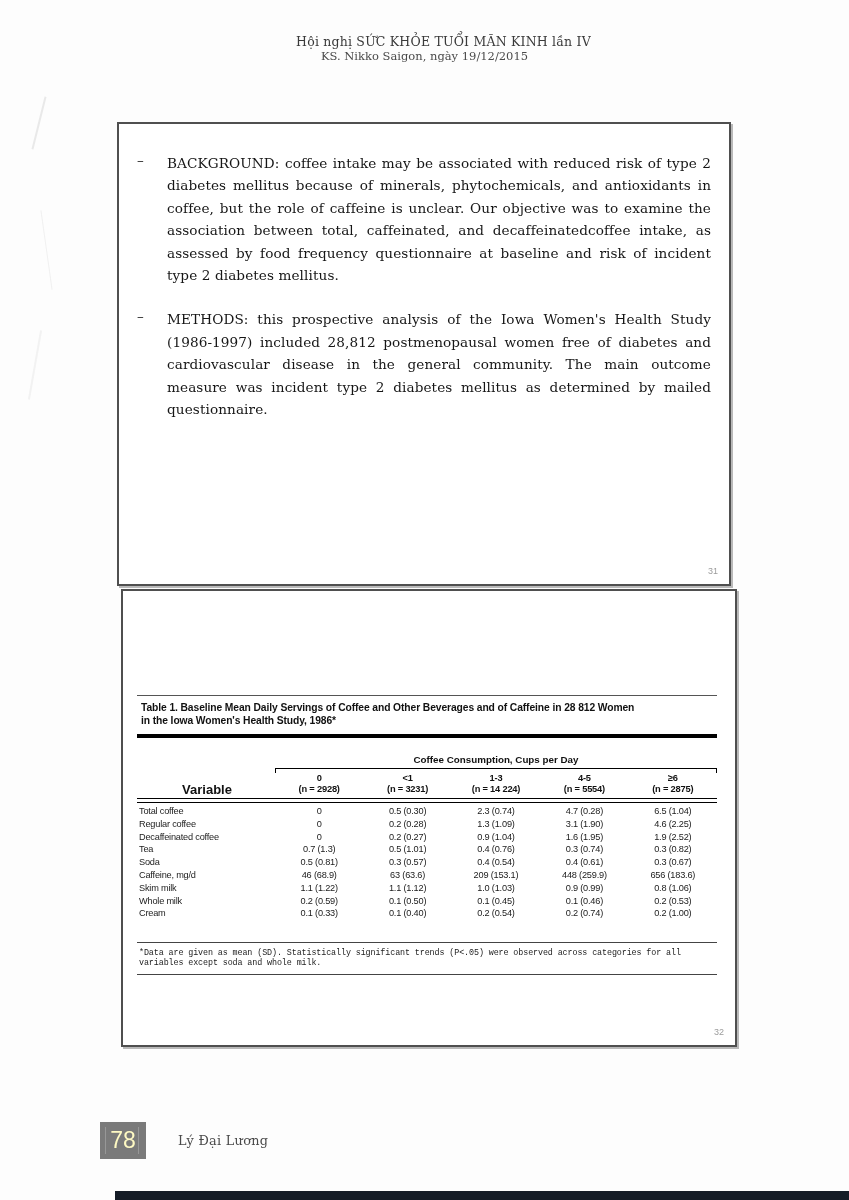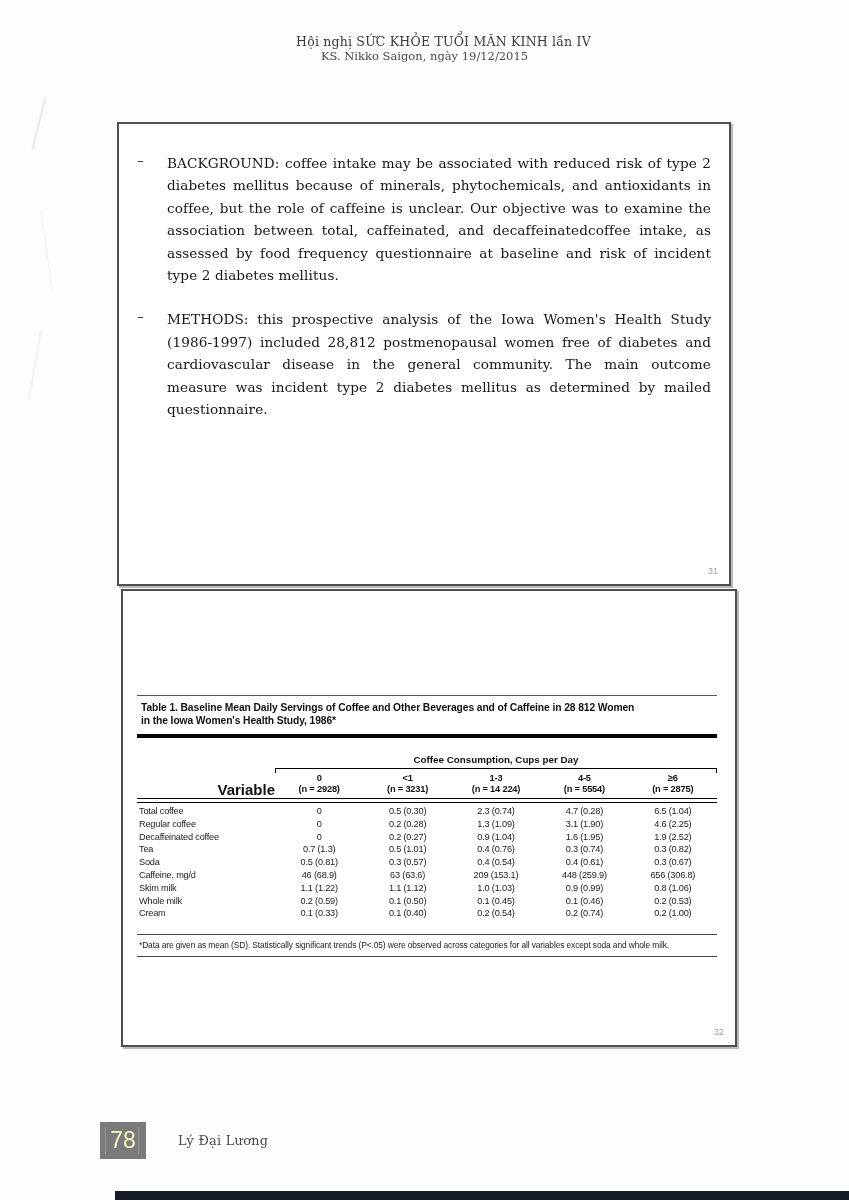--- a/index.html
+++ b/index.html
@@ -55,28 +55,28 @@
   .rule-thick{height:4px;background:#000;}
   .tbl-grid{display:grid;grid-template-columns:138px 1fr 1fr 1fr 1fr 1fr;}
   .span-head-wrap{grid-column:2/7;text-align:center;padding-top:16px;}
   .span-head{font-size:9.8px;font-weight:bold;}
   .bracket{position:relative;height:4px;margin-top:3px;border-top:1px solid #000;}
   .bracket::before,.bracket::after{content:"";position:absolute;top:0;width:1px;height:4px;background:#000;}
   .bracket::before{left:0;}
   .bracket::after{right:0;}
   .col-heads{align-items:end;padding-bottom:2px;}
   .ch{font-size:9.3px;font-weight:bold;text-align:center;line-height:11px;letter-spacing:-0.2px;}
-  .ch-variable{font-size:15px;font-weight:bold;text-align:right;align-self:end;padding-left:2px;line-height:11px;}
+  .ch-variable{font-size:13px;font-weight:bold;text-align:center;align-self:end;padding-left:2px;line-height:11px;}
   .rule-double{height:3px;border-top:1px solid #000;border-bottom:1px solid #000;margin-top:1px;}
   .tbody{padding-top:2px;}
   .trow{display:grid;grid-template-columns:138px 1fr 1fr 1fr 1fr 1fr;}
   .td{font-size:9.2px;line-height:12.8px;text-align:center;letter-spacing:-0.2px;color:#1a1a1a;}
   .td.var{text-align:left;padding-left:2px;color:#222;}
   .rule-thin{border-top:1px solid #444;}
-  .footnote-block{margin-top:14px;}
+  .footnote-block{margin-top:22px;font-family:Liberation Mono, monospace;}
   .jfootnote{font-size:8.4px;line-height:10px;color:#222;padding:5px 2px 6px 2px;letter-spacing:-0.1px;}
 
   
   .pagenum-box{
     position:absolute;left:100px;top:1122px;width:46px;height:37px;
     background:#7a7a7a;display:flex;align-items:center;justify-content:center;
   }
   .pagenum-box .inner-line-l{position:absolute;left:5px;top:5px;bottom:5px;width:1px;background:rgba(255,255,255,.22);}
   .pagenum-box .inner-line-r{position:absolute;right:7px;top:5px;bottom:5px;width:1px;background:rgba(255,255,255,.22);}
   .pagenum{font-family:"Liberation Sans", sans-serif;font-size:23px;color:#fef9c3;}
@@ -196,21 +196,21 @@
         <div class="td">0.4 (0.54)</div>
         <div class="td">0.4 (0.61)</div>
         <div class="td">0.3 (0.67)</div>
       </div>
       <div class="trow">
         <div class="td var">Caffeine, mg/d</div>
         <div class="td">46 (68.9)</div>
         <div class="td">63 (63.6)</div>
         <div class="td">209 (153.1)</div>
         <div class="td">448 (259.9)</div>
-        <div class="td">656 (306.8)</div>
+        <div class="td">656 (183.6)</div>
       </div>
       <div class="trow">
         <div class="td var">Skim milk</div>
         <div class="td">1.1 (1.22)</div>
         <div class="td">1.1 (1.12)</div>
         <div class="td">1.0 (1.03)</div>
         <div class="td">0.9 (0.99)</div>
         <div class="td">0.8 (1.06)</div>
       </div>
       <div class="trow">

